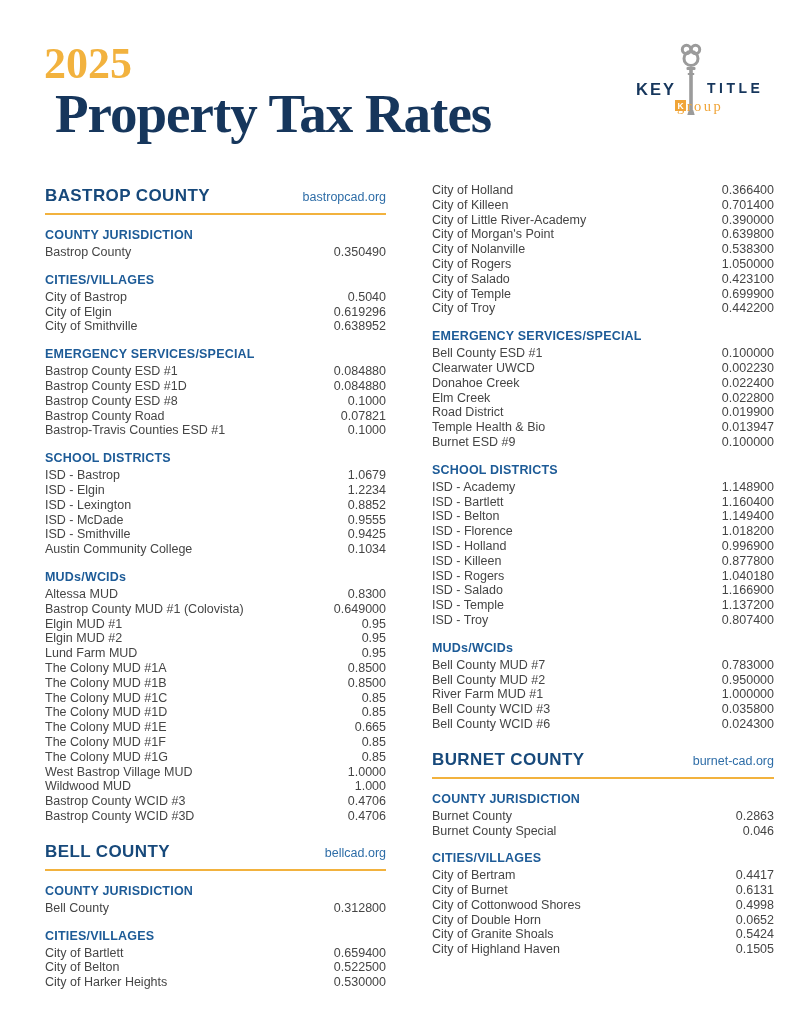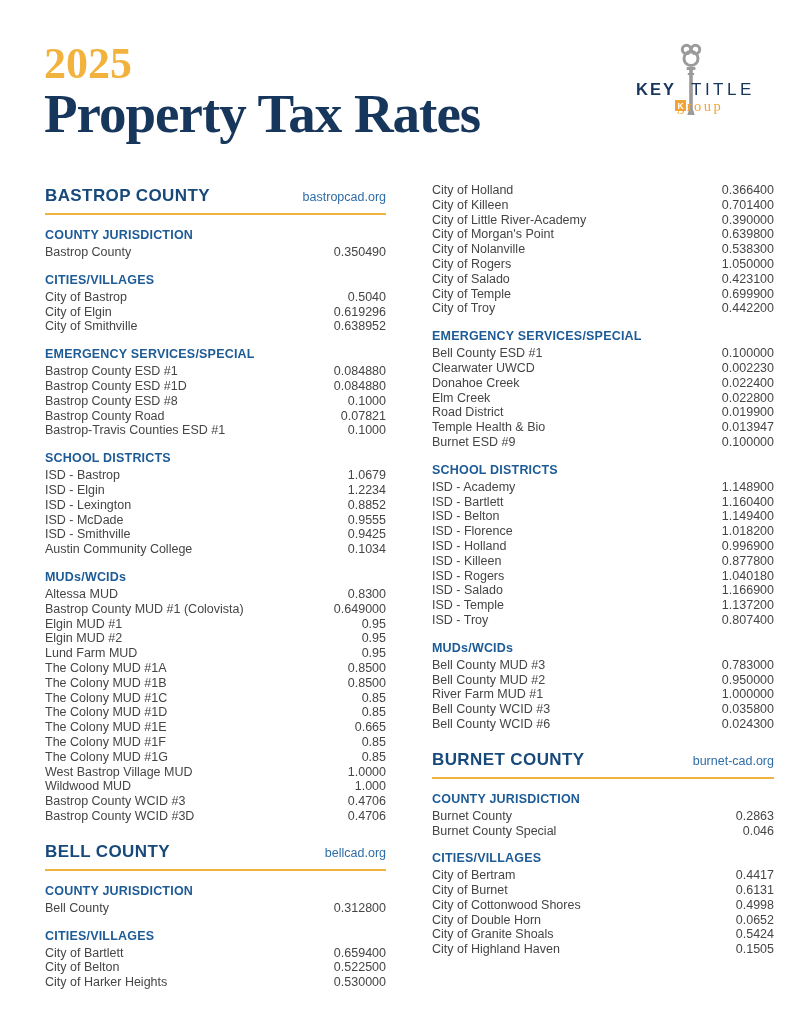--- a/index.html
+++ b/index.html
@@ -10,29 +10,29 @@
   *{box-sizing:border-box; margin:0; padding:0;}
   html,body{width:791px; height:1024px; background:var(--background);
     font-family:"Liberation Sans", sans-serif; overflow:hidden;}
   .page{position:relative; width:791px; height:1024px; background:var(--background);}
 
   
   .hdr{position:absolute; left:44px; top:42px;}
   .year{font-family:"Liberation Serif", serif; font-size:44px; line-height:1.0;
     color:var(--gold); font-weight:bold; letter-spacing:0px;}
   .title{font-family:"Liberation Serif", serif; font-size:55px; line-height:1.0;
-    color:var(--title-navy); font-weight:bold; letter-spacing:-1px; margin-top:0px;}
+    color:var(--title-navy); font-weight:bold; letter-spacing:-1px; margin-top:0px;margin-left:11px;}
 
   
   .logo{position:absolute; right:24px; top:42px; width:138px; height:78px;}
   .logo .key-svg{position:absolute; left:49px; top:0; width:26px; height:78px;}
   .logo .w-key{position:absolute; left:0; top:38px; width:47px; text-align:right;
     font-size:16.5px; font-weight:bold; color:var(--title-navy); letter-spacing:2px;}
-  .logo .w-title{position:absolute; left:62px; top:38px; font-size:17px;
-    font-weight:normal; color:var(--title-navy); letter-spacing:3.5px;}
+  .logo .w-title{position:absolute; left:62px; top:38px; font-size:14px;
+    font-weight:bold; color:var(--title-navy); letter-spacing:3.5px;padding-left:16px;}
   .logo .w-group{position:absolute; left:48px; top:56px;
     font-family:"Liberation Serif", serif; font-size:14.5px;
     color:var(--badge-gold); letter-spacing:2.5px;text-align:center;}
   .logo .badge{position:absolute; left:46px; top:58px; width:11px; height:11px;
     background:var(--badge-gold); color:#fff; font-size:8.5px; font-weight:bold;
     display:flex; align-items:center; justify-content:center; z-index:2;}
 
   
   .col{position:absolute;}
   .col-left{left:45px; top:186px; width:341px;}
@@ -364,21 +364,21 @@
           <span class="val">1.137200</span>
         </div>
         <div class="row">
           <span class="lbl">ISD - Troy</span>
           <span class="val">0.807400</span>
         </div>
       </div>
       <div class="section">
         <div class="sec-heading">MUDs/WCIDs</div>
         <div class="row">
-          <span class="lbl">Bell County MUD #3</span>
+          <span class="lbl">Bell County MUD #7</span>
           <span class="val">0.783000</span>
         </div>
         <div class="row">
           <span class="lbl">Bell County MUD #2</span>
           <span class="val">0.950000</span>
         </div>
         <div class="row">
           <span class="lbl">River Farm MUD #1</span>
           <span class="val">1.000000</span>
         </div>

